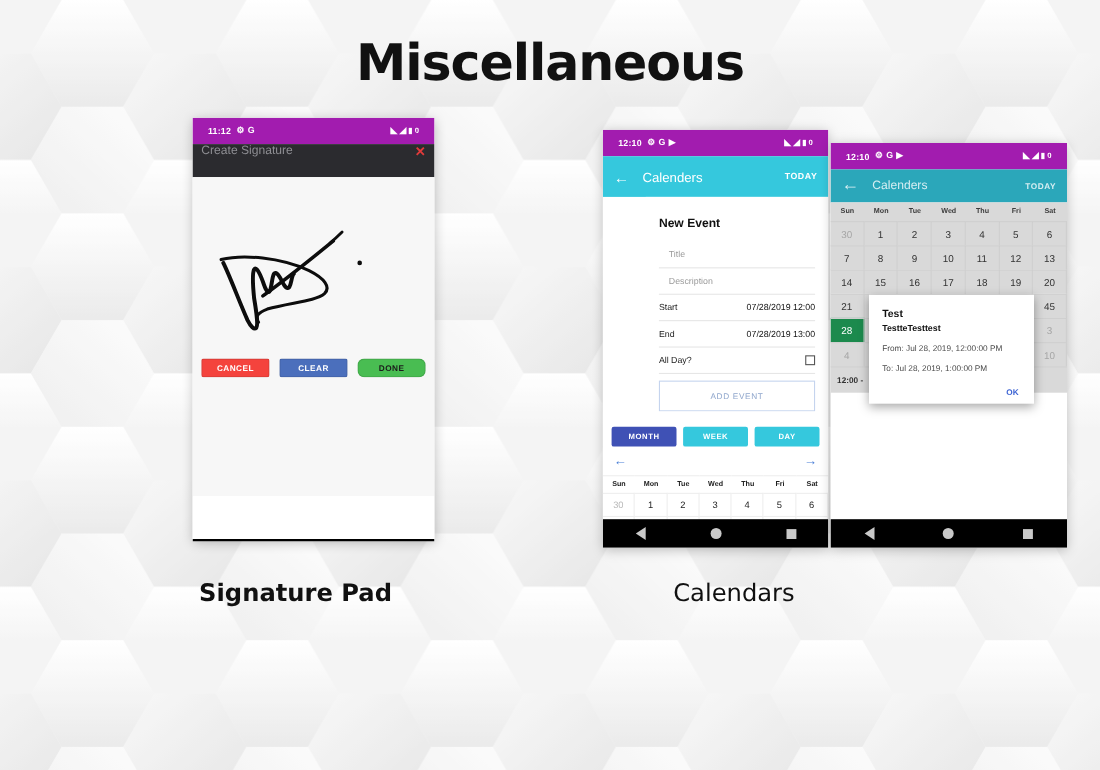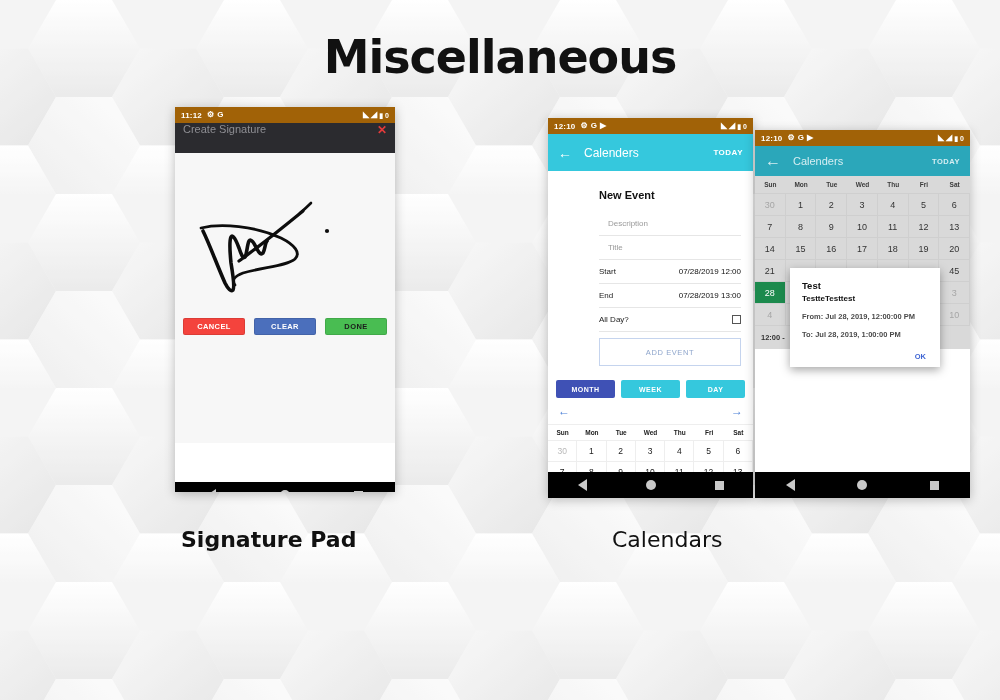--- a/index.html
+++ b/index.html
@@ -20,22 +20,22 @@
     position: absolute; top: 30px; left: 0; width: 1000px;
     text-align: center;
     font-size: 46px; font-weight: bold; letter-spacing: -1px;
     color: #111; font-family: "DejaVu Sans", sans-serif;
   }
 
   
   .phone { position: absolute; overflow: hidden; background:#fff;
            box-shadow: 0 2px 10px rgba(0,0,0,0.25); }
   .statusbar {
-    height: 16px; background: #a16207; color: #fff;
-    display: flex; align-items: center; padding: 0 6px;
+    height: 24px; background: #a21caf; color: #fff;
+    display: flex; align-items: center; padding: 0 14px;
     font-size: 8px; font-weight: bold;
   }
   .statusbar .sb-icons { display:flex; align-items:center; gap:3px; }
   .statusbar .sb-right { margin-left:auto; display:flex; align-items:center; gap:2px; }
   .sb-time { margin-right:5px; letter-spacing:.2px;}
   .glyph { display:inline-block; line-height:1; }
 
   .navbar {
     height: 26px; background: #000; display: flex;
     align-items: center; justify-content: space-around;
@@ -57,21 +57,21 @@
   .sig-buttons {
     position:absolute; left:0; right:0; top:162px;
     display:flex; justify-content:space-between; padding: 3px 8px;
   }
   .sbtn { width: 62px; height: 17px; border-radius:2px;
           display:flex; align-items:center; justify-content:center;
           font-size: 7.5px; font-weight: bold; letter-spacing:.4px;
           border:1px solid rgba(0,0,0,.10); }
   .sbtn.cancel { background:#f4433d; color:#fff; }
   .sbtn.clear  { background:#4b6fbc; color:#fff; }
-  .sbtn.done   { background:#49bd52; color:#1b1b1b; }
+  .sbtn.done   { background:#49bd52; color:#1b1b1b;border-radius:6px; }
   .sig-spacer { height: 39px; background:#fff; }
 
   
   #phone2 { left: 548px; top: 118px; width: 205px; height: 380px; }
   .cal-appbar {
     height: 37px; background:#35c8dd; color:#fff; display:flex;
     align-items:center; padding: 0 10px; gap: 12px;
   }
   .cal-appbar .arrow { font-size: 14px; }
   .cal-appbar .title { font-size: 12px; }
@@ -119,21 +119,21 @@
   .g3-row div.sel { background:#1c8a4d; color:#fff; }
   .g3-foot { background:#d9d9d9; font-size:7.5px; color:#333; font-weight:bold;
              padding: 7px 6px; border-top:1px solid #cfcfcf;}
   .dialog {
     position:absolute; left:35px; top:138px; width:150px;
     background:#fff; box-shadow: 0 3px 9px rgba(0,0,0,.35);
     padding: 12px 12px 6px 12px;
   }
   .dlg-title { font-size:9.5px; font-weight:bold; color:#111; }
   .dlg-sub { font-size:8px; font-weight:bold; color:#111; margin-top:3px;}
-  .dlg-line { font-size:7.5px; color:#4a4a4a; margin-top:9px;font-weight:bold; }
+  .dlg-line { font-size:7.5px; color:#4a4a4a; margin-top:9px; }
   .dlg-ok { text-align:right; color:#3f65d4; font-size:7.5px;
             font-weight:bold; margin-top:13px; padding-right:2px;}
 
   
   .caption { position:absolute; font-size: 22px; color:#111; }
   #cap1 { left: 181px; top: 527px; font-weight: bold; font-family:"DejaVu Sans", sans-serif;text-align:center;}
   #cap2 { left: 612px; top: 527px; font-weight: normal; font-family:"DejaVu Sans", sans-serif;}
 </style>
 </head>
 <body>
@@ -240,24 +240,24 @@
     <div class="cal-appbar">
       <span class="arrow">←</span>
       <span class="title">Calenders</span>
       <span class="today">TODAY</span>
     </div>
 
     <div class="form-card">
       <div class="form-title">New Event</div>
 
       <div class="frow ph">
+        <span>Title</span>
+      </div>
+      <div class="frow ph">
         <span>Description</span>
-      </div>
-      <div class="frow ph">
-        <span>Title</span>
       </div>
 
       <div class="frow">
         <span class="lbl">Start</span>
         <span class="val">07/28/2019 12:00</span>
       </div>
       <div class="frow">
         <span class="lbl">End</span>
         <span class="val">07/28/2019 13:00</span>
       </div>

